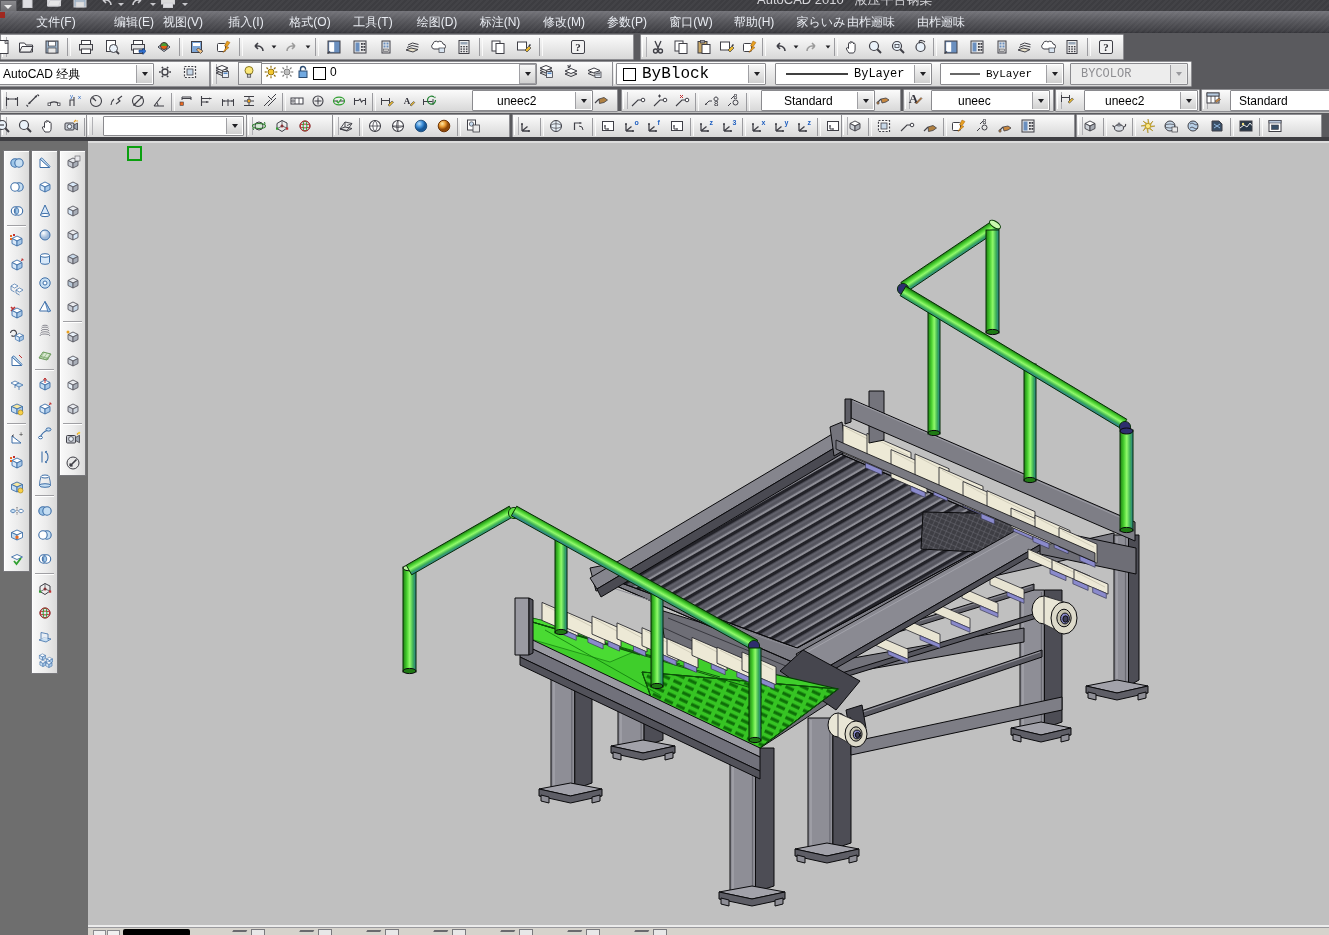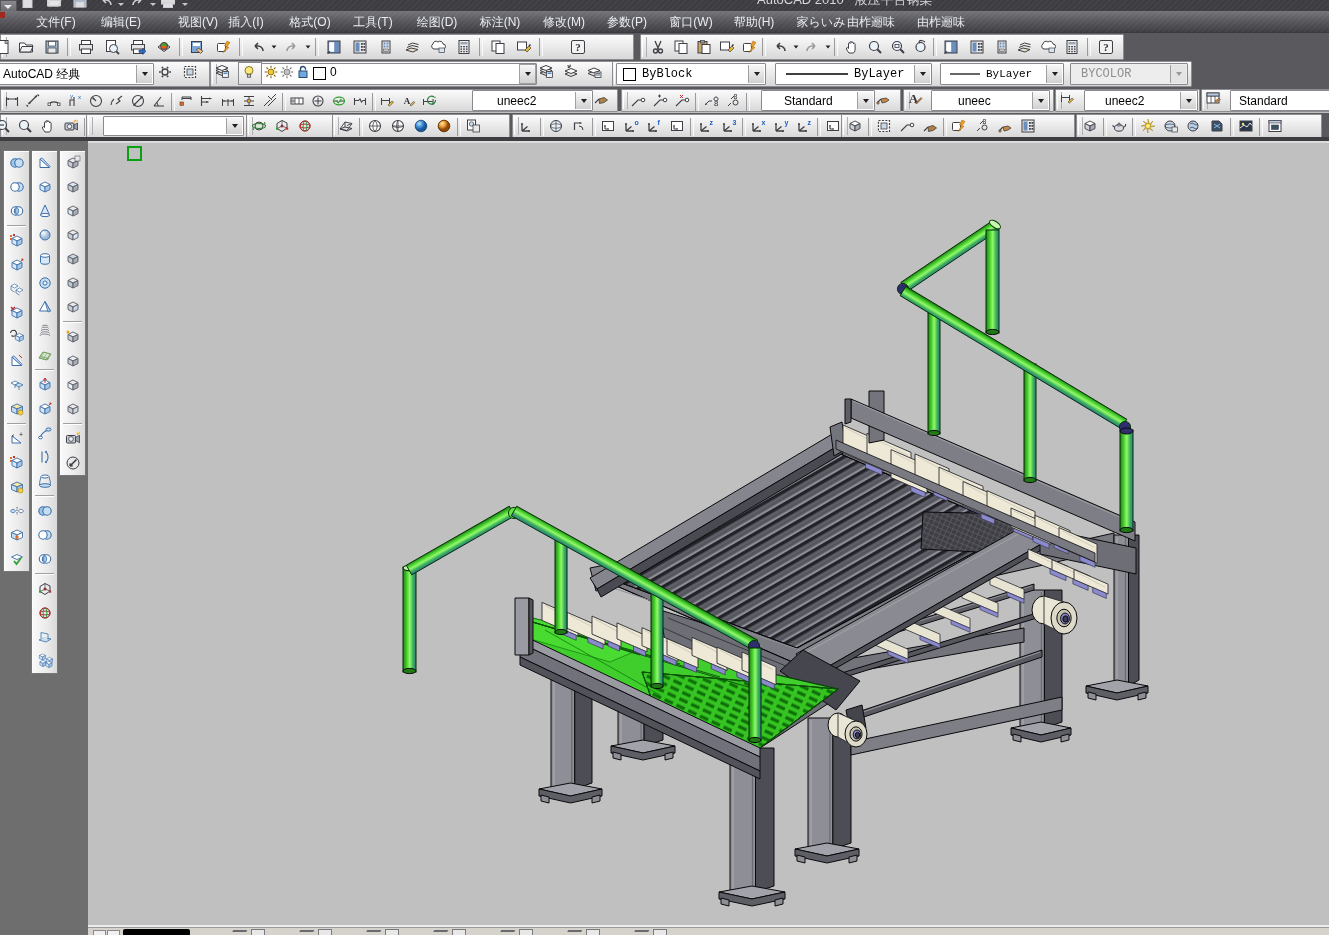--- a/index.html
+++ b/index.html
@@ -49,22 +49,22 @@
           <rect x="3.5" y="10" width="9" height="4.5" fill="#E8E8EC" stroke="#D8D8DC"></rect>
         </svg></div>
 <div class="abs" style="left:118px;top:3px;width:0;height:0;border-left:3px solid transparent;border-right:3px solid transparent;border-top:3.5px solid #C8C8CC"></div>
 <div class="abs" style="left:150px;top:3px;width:0;height:0;border-left:3px solid transparent;border-right:3px solid transparent;border-top:3.5px solid #C8C8CC"></div>
 <div class="abs" style="left:182px;top:3px;width:0;height:0;border-left:3px solid transparent;border-right:3px solid transparent;border-top:3.5px solid #C8C8CC"></div>
 <div class="abs" style="left:757px;top:-9px;width:400px;height:20px;color:#D6D6DA;font-size:13px">AutoCAD 2010&nbsp;&nbsp;&nbsp;液压平台钢架</div>
 </div>
 <div class="abs" style="left:0;top:11px;width:1329px;height:22px;background:linear-gradient(#74747a,#57575c 45%,#3f3f44 92%,#333338)">
 <div class="abs" style="left:0;top:0;width:1329px;height:22px;background:repeating-linear-gradient(135deg,rgba(255,255,255,.03) 0 2px,rgba(0,0,0,0) 2px 4px)"></div>
 <div class="menuitem" style="left:56px">文件(F)</div>
-<div class="menuitem" style="left:121px">编辑(E)</div>
-<div class="menuitem" style="left:198px">视图(V)</div>
+<div class="menuitem" style="left:134px">编辑(E)</div>
+<div class="menuitem" style="left:183px">视图(V)</div>
 <div class="menuitem" style="left:246px">插入(I)</div>
 <div class="menuitem" style="left:310px">格式(O)</div>
 <div class="menuitem" style="left:373px">工具(T)</div>
 <div class="menuitem" style="left:437px">绘图(D)</div>
 <div class="menuitem" style="left:500px">标注(N)</div>
 <div class="menuitem" style="left:564px">修改(M)</div>
 <div class="menuitem" style="left:627px">参数(P)</div>
 <div class="menuitem" style="left:691px">窗口(W)</div>
 <div class="menuitem" style="left:754px">帮助(H)</div>
 <div class="menuitem" style="left:821px">家らいみ</div>
@@ -483,21 +483,21 @@
           <path d="M2 7.5 l6-2.5 6 2.5 -6 2.5z" fill="#FFFFFF" stroke="#3F3F46"></path>
           <rect x="9" y="9" width="6" height="5.5" fill="#E8EEF6" stroke="#3F3F46" stroke-width=".8"></rect>
           <line x1="9.8" y1="10.5" x2="14.2" y2="10.5" stroke="#3F3F46" stroke-width=".7"></line>
           <line x1="9.8" y1="12" x2="14.2" y2="12" stroke="#3F3F46" stroke-width=".7"></line>
         </svg></div>
 <div class="tb" style="left:612px;top:1px;width:578px;height:24px">
 
 </div>
 <div class="combo" style="left:616px;top:3px;width:148px;height:20px">
         <span style="margin-left:6px;width:11px;height:11px;background:#FFF;border:1px solid #000;display:inline-block"></span>
-        <span style="margin-left:6px;font-family:'Liberation Mono',monospace;font-size:12px">ByBlock</span>
+        <span style="margin-left:6px;font-family:'Liberation Mono',monospace;font-size:16px">ByBlock</span>
         <span class="ca">
           <span class="car"></span>
         </span>
       </div>
 <div class="combo" style="left:775px;top:3px;width:155px;height:20px">
         <svg width="66" height="8" viewBox="0 0 66 8" style="margin-left:8px">
           <line x1="2" y1="4" x2="64" y2="4" stroke="#000" stroke-width="1.4"></line>
         </svg>
         <span style="margin-left:4px;font-family:'Liberation Mono',monospace;font-size:12px">ByLayer</span>
         <span class="ca">

